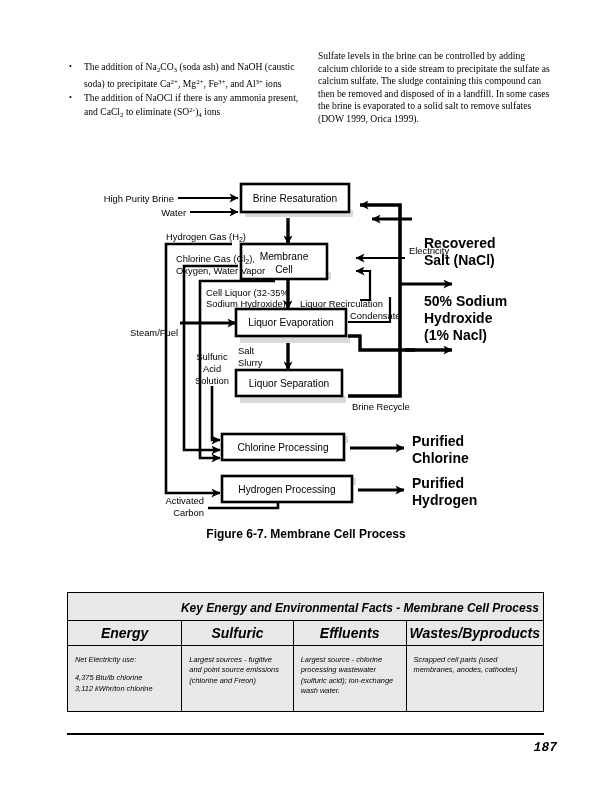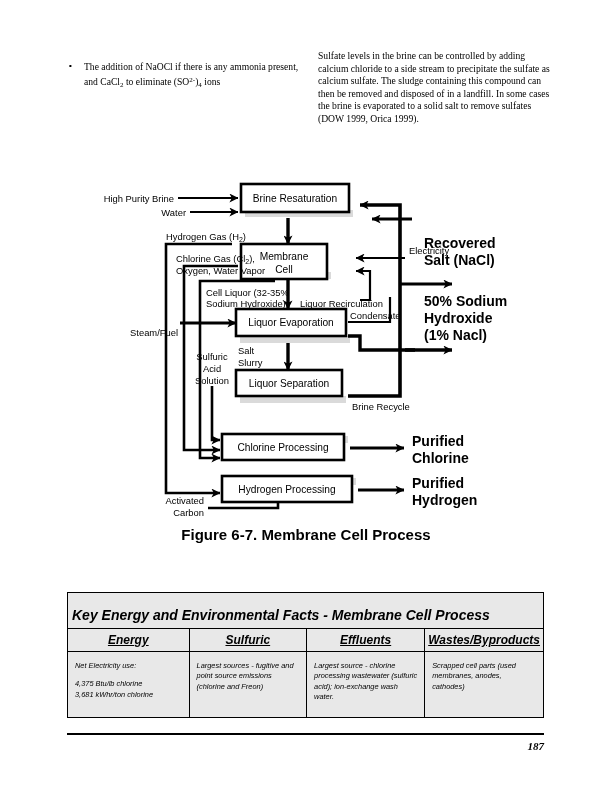--- a/index.html
+++ b/index.html
@@ -16,48 +16,49 @@
   .bullets li .bullet{position:absolute;left:2px;top:0px;font-size:8px;}
   sub{font-size:7px;vertical-align:-0.22em;}
   sup{font-size:7px;vertical-align:0.42em;}
 
   
   .diagram{position:absolute;left:60px;top:178px;width:500px;height:340px;}
   .diagram svg{display:block;}
 
   
   .caption{position:absolute;left:66px;top:528px;width:480px;text-align:center;
-           font-family:"Liberation Sans",sans-serif;font-size:15px;line-height:13px;}
+           font-family:"Liberation Sans",sans-serif;font-size:12px;line-height:13px;}
   .caption .cap-title{font-weight:bold;}
   .caption .cap-sub{font-weight:normal;}
 
   
   .facts-wrap{position:absolute;left:67px;top:592px;width:477px;}
   table.facts{border-collapse:collapse;width:477px;
               font-family:"Liberation Sans",sans-serif;background:#e8e8e8;}
   table.facts td{border:1px solid #000;background:#e8e8e8;vertical-align:top;}
-  .facts .title-cell{text-align:left;font-style:italic;font-weight:bold;font-size:14px;padding:14px 4px 5px 4px;}
-  .facts .hdr{text-align:center;font-style:italic;font-weight:bold;font-size:12px;padding:4px 3px;text-decoration:underline;}
+  .facts .title-cell{text-align:right;font-style:italic;font-weight:bold;font-size:12px;padding:8px 4px 5px 4px;}
+  .facts .hdr{text-align:center;font-style:italic;font-weight:bold;font-size:14px;padding:4px 3px;}
   .facts .cell{font-style:italic;font-size:7.4px;line-height:10.4px;padding:9px 7px 14px 7px;}
   .facts .cell .gap{display:block;height:8px;}
 
   
   .footrule{position:absolute;left:67px;top:733px;width:477px;height:0;border-top:2.2px solid #000;}
-  .pagenum{position:absolute;right:68px;top:740px;font-family:Liberation Serif, serif;
-           font-style:italic;font-weight:bold;font-size:11px;}
+  .pagenum{position:absolute;right:55px;top:740px;font-family:Liberation Mono, monospace;
+           font-style:italic;font-weight:bold;font-size:13px;}
 </style>
 </head>
 <body>
 
 <div class="page">
 
   <div class="col col-left">
     <ul class="bullets">
       <li>
         <span class="bullet">•</span>
+        <span>The addition of Na<sub>2</sub>CO<sub>3</sub> (soda ash) and NaOH (caustic soda) to precipitate Ca<sup>2+</sup>, Mg<sup>2+</sup>, Fe<sup>3+</sup>, and Al<sup>3+</sup> ions</span>
       </li>
       <li>
         <span class="bullet">•</span>
         <span>The addition of NaOCl if there is any ammonia present, and CaCl<sub>2</sub> to eliminate (SO<sup>2-</sup>)<sub>4</sub> ions</span>
       </li>
     </ul>
   </div>
 
   <div class="col col-right">
     <p class="para">Sulfate levels in the brine can be controlled by adding calcium chloride to a side stream to precipitate the sulfate as calcium sulfate.  The sludge containing this compound can then be removed and disposed of in a landfill. In some cases the brine is evaporated to a solid salt to remove sulfates (DOW 1999, Orica 1999).</p>
@@ -209,21 +210,21 @@
         <td class="hdr" style="width:27%">Energy</td>
         <td class="hdr" style="width:26%">Sulfuric</td>
         <td class="hdr" style="width:26%">Effluents</td>
         <td class="hdr" style="width:21%">Wastes/Byproducts</td>
       </tr>
       <tr>
         <td class="cell">
           <span>Net Electricity use:</span>
           <span class="gap"></span>
           <span>4,375 Btu/lb chlorine</span><br>
-          <span>3,681 kWhr/ton chlorine</span>
+          <span>3,112 kWhr/ton chlorine</span>
         </td>
         <td class="cell">Largest sources - fugitive and point source emissions (chlorine and Freon)</td>
         <td class="cell">Largest source - chlorine processing wastewater (sulfuric acid); ion-exchange wash water.</td>
         <td class="cell">Scrapped cell parts (used membranes, anodes, cathodes)</td>
       </tr>
     </tbody>
       </table>
   </div>
 
   <div class="footrule"></div>

